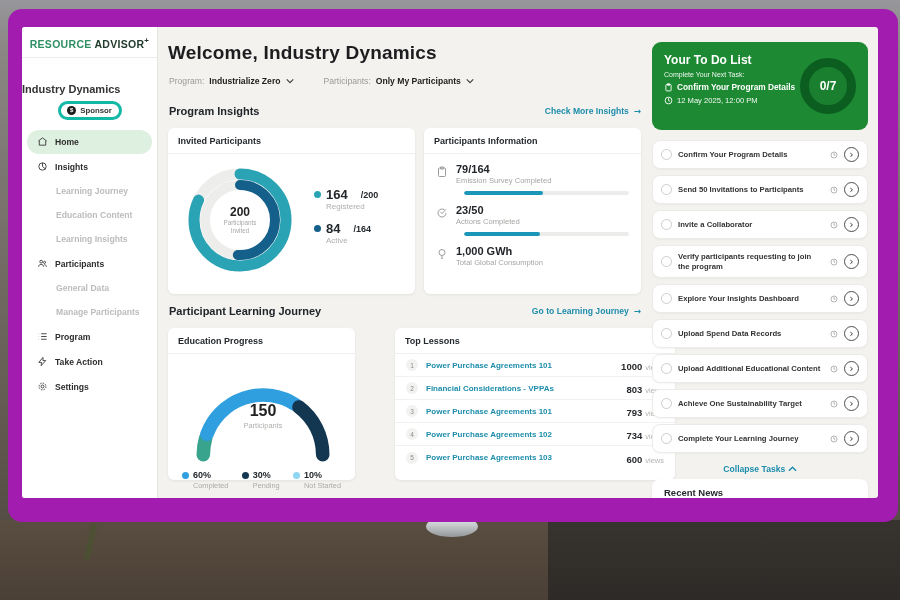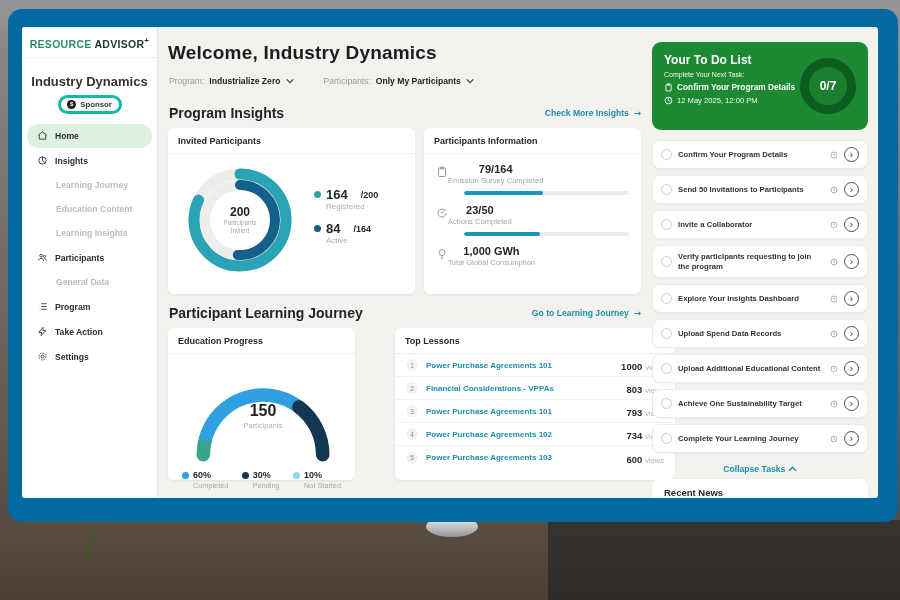--- a/index.html
+++ b/index.html
@@ -11,54 +11,54 @@
   }
   .desk-left { position:absolute; left:0; top:520px; width:548px; height:80px;
     background:linear-gradient(180deg,#5a4d41,#4b4036); z-index:0; }
   .desk-right { position:absolute; left:548px; top:520px; width:352px; height:80px;
     background:linear-gradient(180deg,#37332f,#2e2a27); z-index:0; }
   .plant { position:absolute; left:88px; top:524px; width:5px; height:36px; background:#47532e;
     transform:rotate(12deg); filter:blur(1.5px); opacity:.85; z-index:1; }
   .stand { position:absolute; left:426px; top:516px; width:52px; height:21px; border-radius:50%;
     background:linear-gradient(180deg,#eef2f2,#94979a); z-index:1; }
   .monitor { position:absolute; left:8px; top:9px; width:890px; height:513px;
-    background:#0369a1; border-radius:14px; z-index:2; }
+    background:#a21caf; border-radius:14px; z-index:2; }
   .screen { position:absolute; left:14px; top:18px; width:856px; height:471px;
     background:#f3f2ef; border-radius:3px; overflow:hidden; }
 
   
   .sidebar { position:absolute; left:0; top:0; width:136px; height:471px; background:#ffffff;
     border-right:1px solid #e4e4e2; }
   .logo { padding:9px 0 7px 0; text-align:center; font-size:10.5px; font-weight:bold; letter-spacing:.3px;
     border-bottom:1px solid #ececea; }
   .logo .p1 { color:#2f8f63; }
   .logo .p2 { color:#223b2d; }
   .logo .plus { color:#223b2d; font-size:8px; vertical-align:super; }
-  .org { text-align:center; font-size:13px; font-weight:bold; color:#333; margin-top:16px; }
+  .org { font-size:11px; font-weight:bold; color:#333; margin-top:25px; }
   .sponsor { display:flex; width:64px; margin:6px auto 0 auto; border:3px solid #14b8a6; border-radius:10px;
     padding:2px 6px; align-items:center; justify-content:center; gap:4px; font-size:7.8px; color:#333; font-weight:600;}
   .sponsor .dot { width:9px; height:9px; border-radius:50%; background:#1c1c1c; color:#fff; font-size:6px;
     display:flex; align-items:center; justify-content:center; }
   .menu { margin-top:10px; }
   .mi { display:flex; align-items:center; gap:7px; height:24px; padding:0 10px; margin:1px 5px;
     font-size:8.6px; font-weight:700; color:#2d2d2d; border-radius:13px; cursor:pointer; }
   .mi.active { background:#def0e0; }
   .mi svg { flex:0 0 auto; }
   .mi.sub { padding-left:29px; color:#bcbcba; font-weight:600; height:23px; }
 
   
   .title { position:absolute; left:146px; top:15px; font-size:19px; font-weight:bold; color:#1d1d1f; letter-spacing:.2px;}
   .filters { position:absolute; left:147px; top:49px; display:flex; gap:30px; font-size:8.6px; align-items:center; }
   .f-item { display:flex; align-items:center; gap:5px; cursor:pointer; }
   .f-label { color:#9a9a98; }
   .f-value { color:#222; font-weight:bold; }
 
   .sec-head { position:absolute; display:flex; justify-content:space-between; align-items:center;
     left:147px; width:472px; }
-  .sec-title { font-size:14px; font-weight:bold; color:#20252a; }
+  .sec-title { font-size:11px; font-weight:bold; color:#20252a; }
   .sec-link { font-size:8.6px; font-weight:bold; color:#1d8dab; display:flex; gap:5px; align-items:center; cursor:pointer;}
   .arrow { font-family:"DejaVu Sans", sans-serif; }
 
   .card { position:absolute; background:#fff; border-radius:6px; box-shadow:0 1px 3px rgba(0,0,0,.07); }
   .card-h { padding:8px 10px 7px 10px; font-size:9px; font-weight:bold; color:#24292e; border-bottom:1px solid #efefed; }
 
   
   .donut-wrap { position:relative; width:116px; height:116px; margin:8px 0 0 14px; }
   .donut-center { position:absolute; left:0; top:0; width:116px; height:116px; display:flex;
     flex-direction:column; align-items:center; justify-content:center; text-align:center; }
@@ -67,21 +67,21 @@
   .inv-body { display:flex; align-items:center; }
   .inv-legend { margin-left:16px; }
   .leg-block { margin:10px 0; }
   .leg-row { display:flex; align-items:center; gap:5px; }
   .leg-dot { width:7px; height:7px; border-radius:50%; }
   .leg-val { font-size:13px; font-weight:bold; color:#23282d; }
   .leg-tot { font-size:9px; font-weight:bold; color:#23282d;margin-left:8px; }
   .leg-lab { font-size:8px; color:#aeaeac; margin-left:12px; }
 
   
-  .info-row { display:flex; gap:0; padding:9px 12px 0 12px; align-items:flex-start;text-align:center; }
+  .info-row { display:flex; gap:8px; padding:9px 12px 0 12px; align-items:flex-start; }
   .info-ic { margin-top:3px; }
   .info-v { font-size:11px; font-weight:bold; color:#22262a; }
   .info-l { font-size:7.6px; color:#a5a5a3; margin-top:1px; }
   .bar { margin:6px 12px 0 40px; height:4px; border-radius:2px; background:#ececea; position:relative; overflow:hidden;}
   .bar-fill { position:absolute; left:0; top:0; height:4px; border-radius:2px; background:#1a96b8; }
 
   
   .gauge-wrap { position:relative; width:190px; height:100px; margin:10px auto 0 auto; }
   .gauge-center { position:absolute; left:0; top:38px; width:190px; text-align:center; }
   .gc-v { font-size:16px; font-weight:bold; color:#222; }
@@ -176,20 +176,23 @@
               <circle cx="9" cy="8" r="3"></circle>
               <path d="M3.5 19 c0-3 2.5-5 5.5-5 s5.5 2 5.5 5"></path>
               <circle cx="16.5" cy="9.5" r="2.3"></circle>
               <path d="M16 14.5 c2.6 0 4.5 2 4.5 4.5"></path>
             </svg>
         <span>Participants</span>
       </div>
       <div class="mi sub">
             <span>General Data</span>
           </div>
+      <div class="mi sub">
+            <span>Manage Participants</span>
+          </div>
       <div class="mi">
         <svg class="ic-dark" width="11" height="11" viewBox="0 0 24 24" fill="none" stroke="currentColor" stroke-width="2">
               <path d="M9 6 H21 M9 12 H21 M9 18 H21 M4 6 h.5 M4 12 h.5 M4 18 h.5"></path>
             </svg>
         <span>Program</span>
       </div>
       <div class="mi">
         <svg class="ic-dark" width="11" height="11" viewBox="0 0 24 24" fill="none" stroke="currentColor" stroke-width="2">
               <path d="M13 3 L4 14 h6 l-1 7 L19 10 h-6 z"></path>
             </svg>

